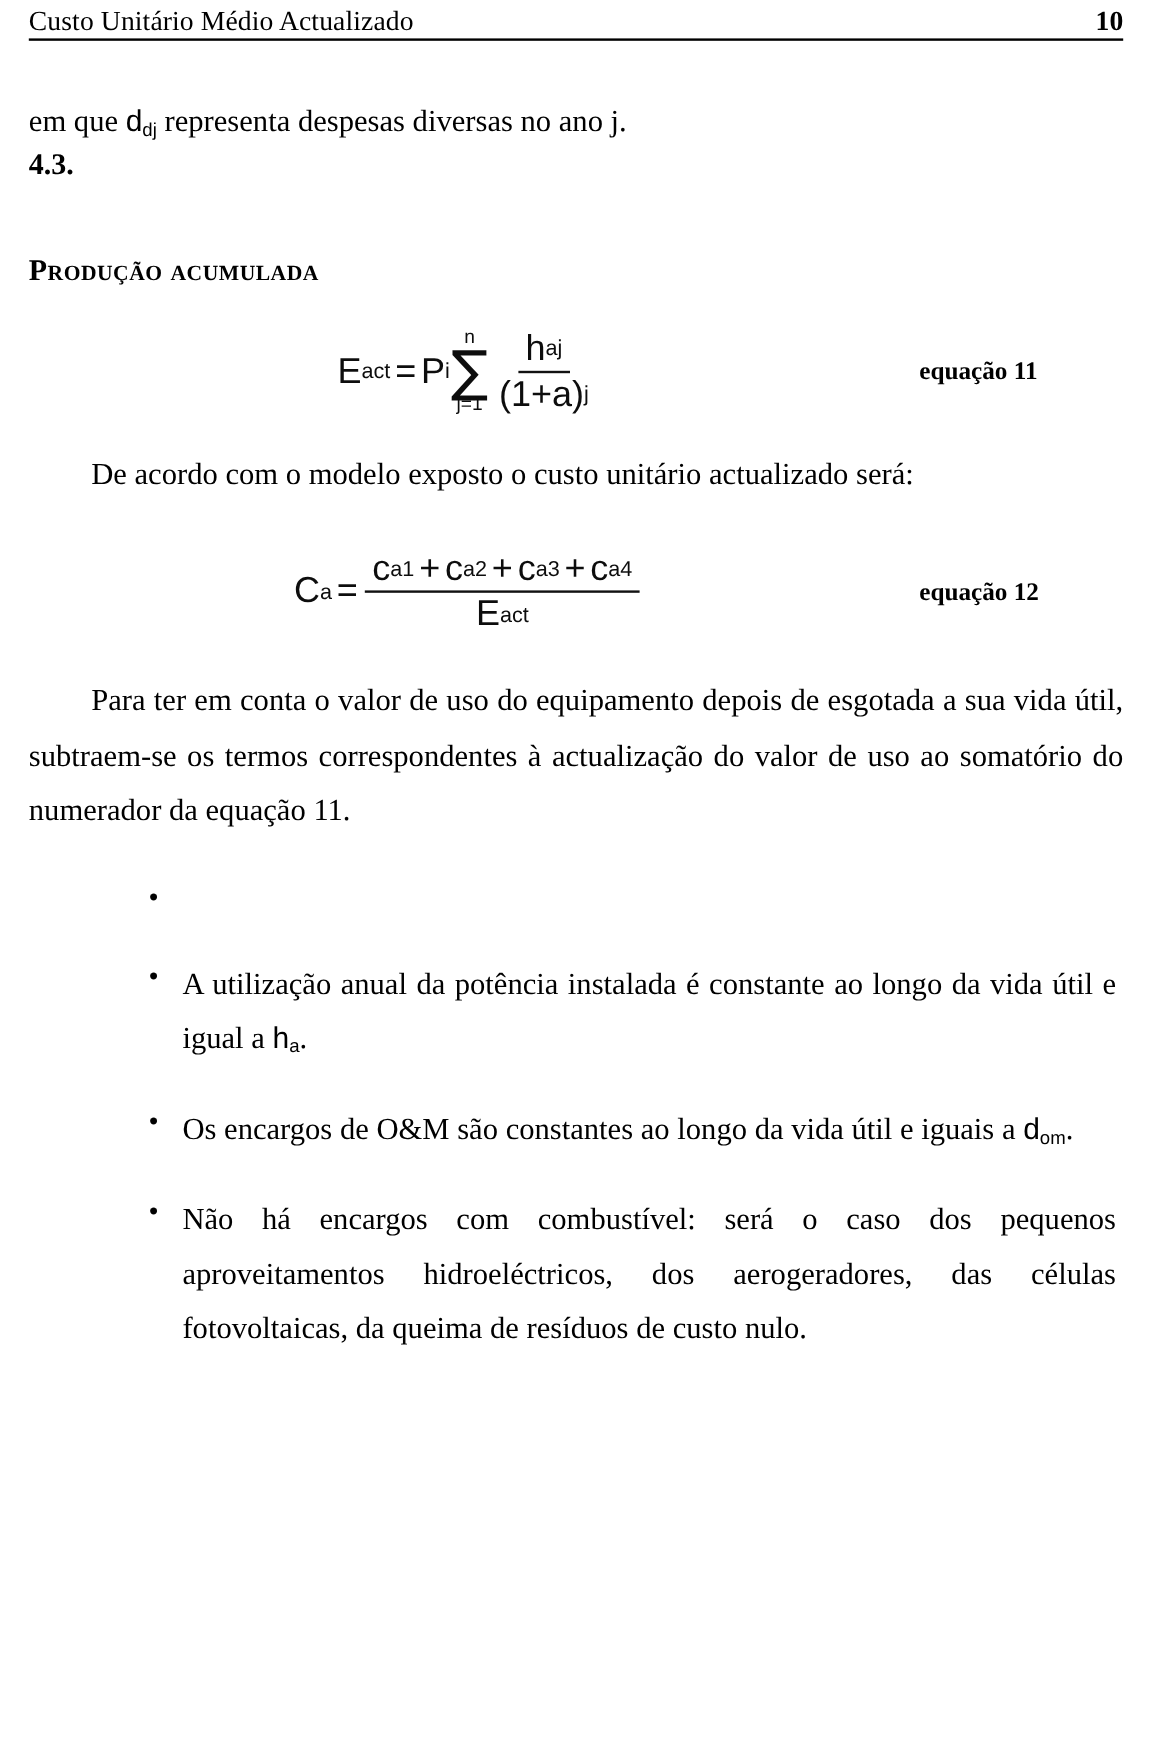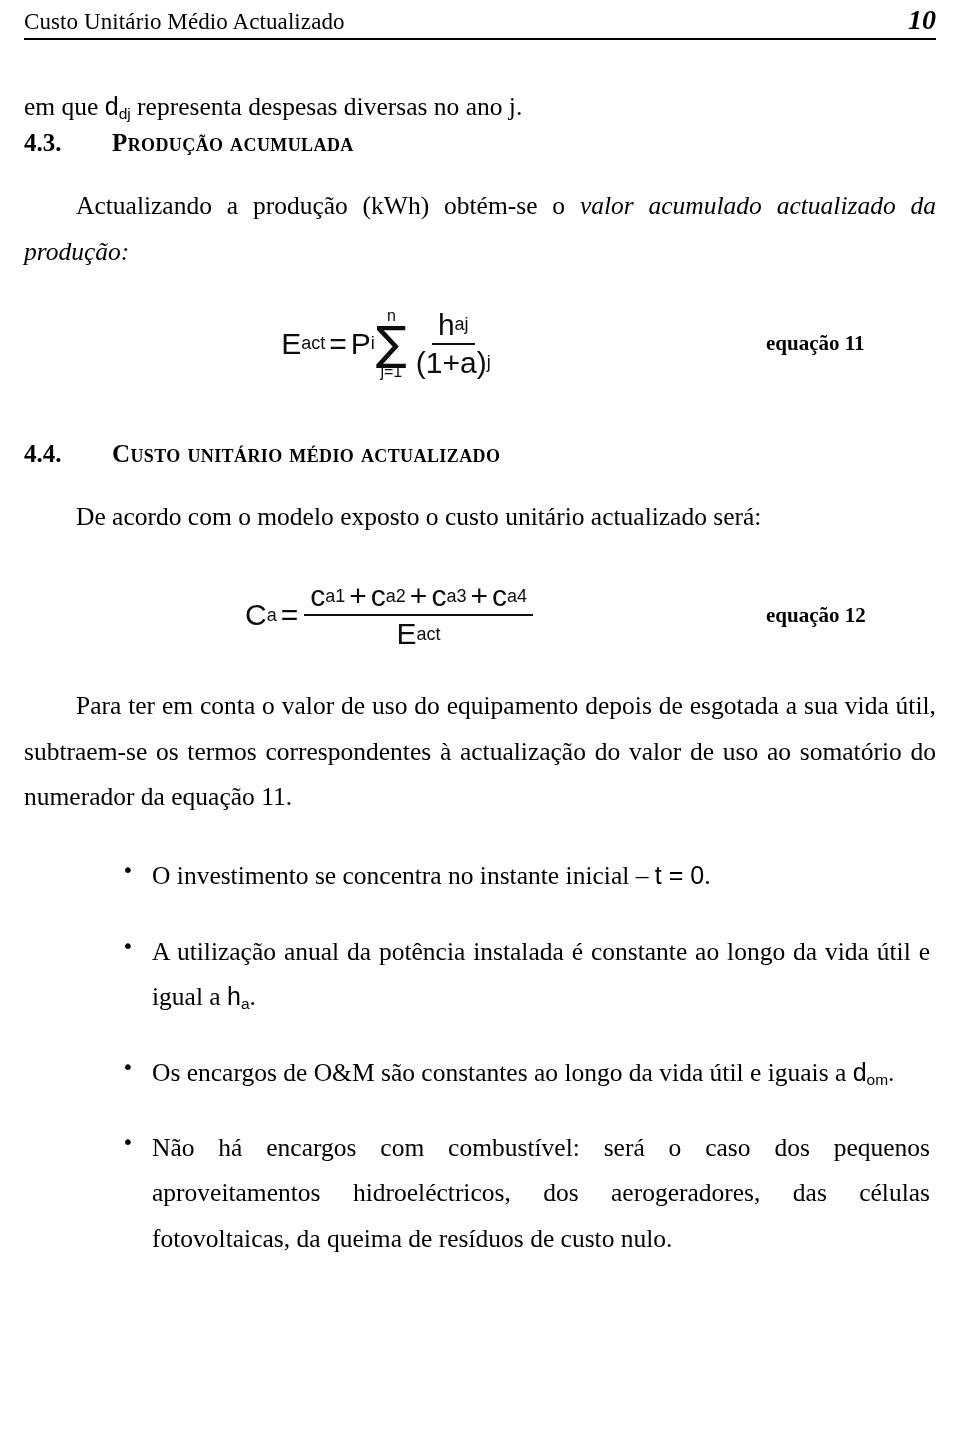--- a/index.html
+++ b/index.html
@@ -32,22 +32,21 @@
     line-height: 1.1;
     padding-top: 5px;
   }
   .header-title {
     font-family: "Liberation Serif", "DejaVu Serif", serif;
     font-weight: normal;
     letter-spacing: 0.1px;
   }
   .header-page {
     font-weight: bold;
-    font-size: 28px;
-    font-style: italic;
+    font-size: 23px;
   }
   .header-rule {
     border: 0;
     border-top: 2.5px solid #000;
     margin: 2px 0 0 0;
     width: 100%;
   }
 
   
   .para {
@@ -71,20 +70,21 @@
     font-size: 0.62em;
     vertical-align: -0.26em;
   }
 
   
   .heading {
     display: flex;
     align-items: baseline;
     margin: 0;
     font-weight: bold;
+    flex-direction: column;
   }
   .heading-num {
     font-size: 25px;
     width: 88px;
     flex: 0 0 88px;
   }
   .heading-text {
     font-size: 25px;
     font-variant: small-caps;
     letter-spacing: 0.4px;
@@ -201,23 +201,20 @@
 
   <p class="para gap-top-lg">
     <span>em que </span><span class="sym"><span>d</span><sub>dj</sub></span><span> representa despesas diversas no ano j.</span>
   </p>
 
   <div class="heading gap-top-lg">
     <span class="heading-num">4.3.</span>
     <span class="heading-text">Produção acumulada</span>
   </div>
 
-  <p class="para indent gap-top-md">
-    <span>Actualizando a produção (kWh) obtém-se o </span><span class="ital">valor acumulado actualizado da produção</span><span class="ital">:</span>
-  </p>
 
   <div class="equation-row" style="margin-top:34px;">
     <div class="equation-body">
       <span class="mrow">
           <span>E</span>
           <sub>act</sub>
         </span>
       <span class="op">=</span>
       <span class="mrow">
           <span>P</span>
@@ -235,24 +232,20 @@
           </span>
         <span class="den mrow">
             <span>(1+a)</span>
             <sup>j</sup>
           </span>
       </span>
     </div>
     <div class="equation-label">equação 11</div>
   </div>
 
-  <div class="heading" style="margin-top:60px;">
-    <span class="heading-num">4.4.</span>
-    <span class="heading-text">Custo unitário médio actualizado</span>
-  </div>
 
   <p class="para indent gap-top-md">De acordo com o modelo exposto o custo unitário actualizado será:</p>
 
   <div class="equation-row" style="margin-top:40px;">
     <div class="equation-body">
       <span class="mrow">
           <span>C</span>
           <sub>a</sub>
         </span>
       <span class="op">=</span>
@@ -288,23 +281,20 @@
   </div>
 
   <p class="para indent" style="margin-top:32px;">Para ter em conta o valor de uso do equipamento depois de esgotada a sua vida útil, subtraem-se os termos correspondentes à actualização do valor de uso ao somatório do numerador da equação 11.</p>
 
 
 
   <div>
 
     <div class="bullet-item" style="margin-top:34px;">
       <span class="bullet-mark">•</span>
-      <span class="bullet-text last-left">
-        <span>O investimento se concentra no instante inicial – </span><span class="sym">t = 0</span><span>.</span>
-      </span>
     </div>
 
     <div class="bullet-item" style="margin-top:30px;">
       <span class="bullet-mark">•</span>
       <span class="bullet-text">
         <span>A utilização anual da potência instalada é constante ao longo da vida útil e igual a </span><span class="sym"><span>h</span><sub>a</sub></span><span>.</span>
       </span>
     </div>
 
     <div class="bullet-item" style="margin-top:30px;">

